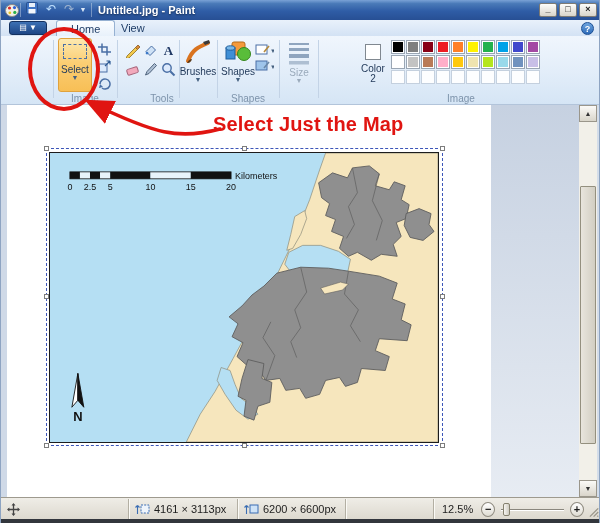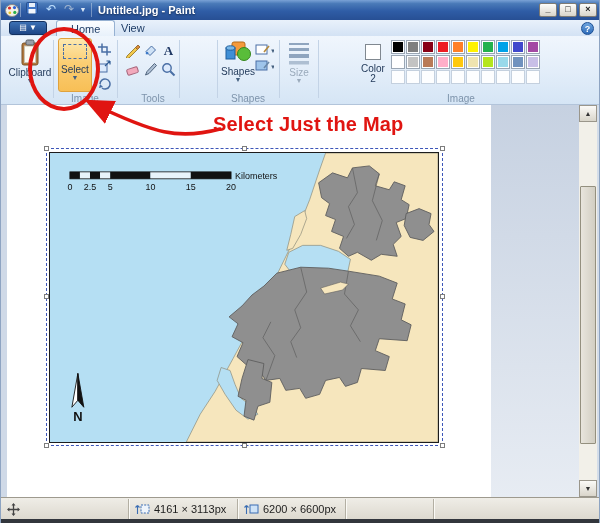--- a/index.html
+++ b/index.html
@@ -108,29 +108,20 @@
   <div class="tabrow"></div>
   <div class="appmenu">
     <span>▤</span> <span>▼</span>
   </div>
   <div class="tab active" style="left:55px">Home</div>
   <div class="tab" style="left:106px">View</div>
   <div class="help-btn"><span>?</span></div>
 
   <div class="ribbon">
 
-    <div class="bigbtn" style="left:8px;top:3px;width:42px">
-      <svg width="22" height="28" viewBox="0 0 22 28">
-        <rect x="3" y="4" width="16" height="22" rx="2" fill="#b0793f" stroke="#7d5526"></rect>
-        <rect x="5.5" y="7" width="11" height="16.5" fill="#fdfdf5" stroke="#c9c3b2"></rect>
-        <rect x="7" y="1" width="8" height="5" rx="1.5" fill="#9aa0a9" stroke="#5a5f66"></rect>
-      </svg>
-      <div class="rbtn-label">Clipboard</div>
-      <div class="ddown">▼</div>
-    </div>
     <div class="rdiv" style="left:52px"></div>
 
     <div class="bigbtn sel-highlight" style="left:57px;top:2px;width:34px;height:54px;padding-top:5px">
       <div style="width:24px;height:15px;border:1px dashed #4a6fa5"></div>
       <div class="rbtn-label" style="margin-top:5px">Select</div>
       <div class="ddown">▼</div>
     </div>
     <div class="tool-cell" style="left:94px;top:4px">
       <svg width="13" height="13" viewBox="0 0 13 13">
         <path d="M4,0.5 V9 H13 M0,4 H9 V12.5" fill="none" stroke="#4a6fa5" stroke-width="1.5"></path>
@@ -177,23 +168,32 @@
       <svg width="15" height="15" viewBox="0 0 15 15">
         <path d="M11.5,1.5 l2,2 -7.5,8 -3.5,1.5 1.5,-3.5 z" fill="#aebfd4" stroke="#50657e"></path>
       </svg>
     </div>
     <div class="tool-cell" style="left:158px;top:24px">
       <svg width="15" height="15" viewBox="0 0 15 15">
         <circle cx="6" cy="6" r="4.2" fill="#ddeafc" stroke="#4a6fa5" stroke-width="1.4"></circle>
         <path d="M9.2,9.2 L13.5,13.5" stroke="#4a6fa5" stroke-width="2"></path>
       </svg>
     </div>
-    <div class="g-label" style="left:123px;width:58px">Tools</div>
+    <div class="g-label" style="left:132px;width:58px">Tools</div>
     <div class="rdiv" style="left:178px"></div>
 
+    <div class="bigbtn" style="left:180px;top:4px;width:34px">
+      <svg width="26" height="24" viewBox="0 0 26 24">
+        <path d="M3,21 C7,10 13,7 23,3" fill="none" stroke="#d9731f" stroke-width="4" stroke-linecap="round"></path>
+        <path d="M2,23 q2,-4 5,-4 q-1,4 -5,4z" fill="#5a3a1a"></path>
+        <path d="M18,2 l6,-2 1,3 -5,2z" fill="#3a3a3a"></path>
+      </svg>
+      <div class="rbtn-label" style="margin-top:2px">Brushes</div>
+      <div class="ddown">▼</div>
+    </div>
     <div class="rdiv" style="left:216px"></div>
 
     <div class="bigbtn" style="left:220px;top:4px;width:34px">
       <svg width="28" height="24" viewBox="0 0 28 24">
         <rect x="8" y="2" width="13" height="13" rx="2" fill="#f59a3c" stroke="#b56a1a"></rect>
         <circle cx="20" cy="14" r="6.5" fill="#59bd3a" stroke="#35871c"></circle>
         <rect x="2" y="8" width="9" height="11" fill="#3f8fd6" stroke="#1f5f9e"></rect>
         <ellipse cx="6.5" cy="8" rx="4.5" ry="2.2" fill="#7ab8e8" stroke="#1f5f9e"></ellipse>
       </svg>
       <div class="rbtn-label" style="margin-top:2px">Shapes</div>
@@ -360,15 +360,27 @@
       <span>4161 × 3113px</span>
     </div>
     <div class="ssec" style="left:237px;width:108px;padding-left:6px">
       <svg width="15" height="12" viewBox="0 0 15 12" style="margin-right:4px">
         <path d="M2.5,11 V2.5 M2.5,2.5 l-2,2 M2.5,2.5 l2,2" fill="none" stroke="#3a6db3" stroke-width="1.1"></path>
         <rect x="6" y="2" width="8" height="8" fill="#cfe3f7" stroke="#3a6db3"></rect>
       </svg>
       <span>6200 × 6600px</span>
     </div>
     <div class="ssec" style="left:345px;width:88px"></div>
+    <div class="ssec" style="left:433px;width:165px;border-right:none;padding-left:8px">
+      <span style="margin-right:8px">12.5%</span>
+      <div class="zbtn" style="margin-right:6px"><span>−</span></div>
+      <div class="ztrack">
+        <div class="line"></div>
+        <div class="zthumb"></div>
+      </div>
+      <div class="zbtn" style="margin-left:6px"><span>+</span></div>
+      <svg width="11" height="11" viewBox="0 0 11 11" style="margin-left:5px;margin-top:7px">
+        <path d="M10,1 L1,10 M10,5 L5,10 M10,9 L9,10" stroke="#9a968a" stroke-width="1.4"></path>
+      </svg>
+    </div>
   </div>
   <div class="bottomedge"></div>
 </div>
 
 </body></html>

